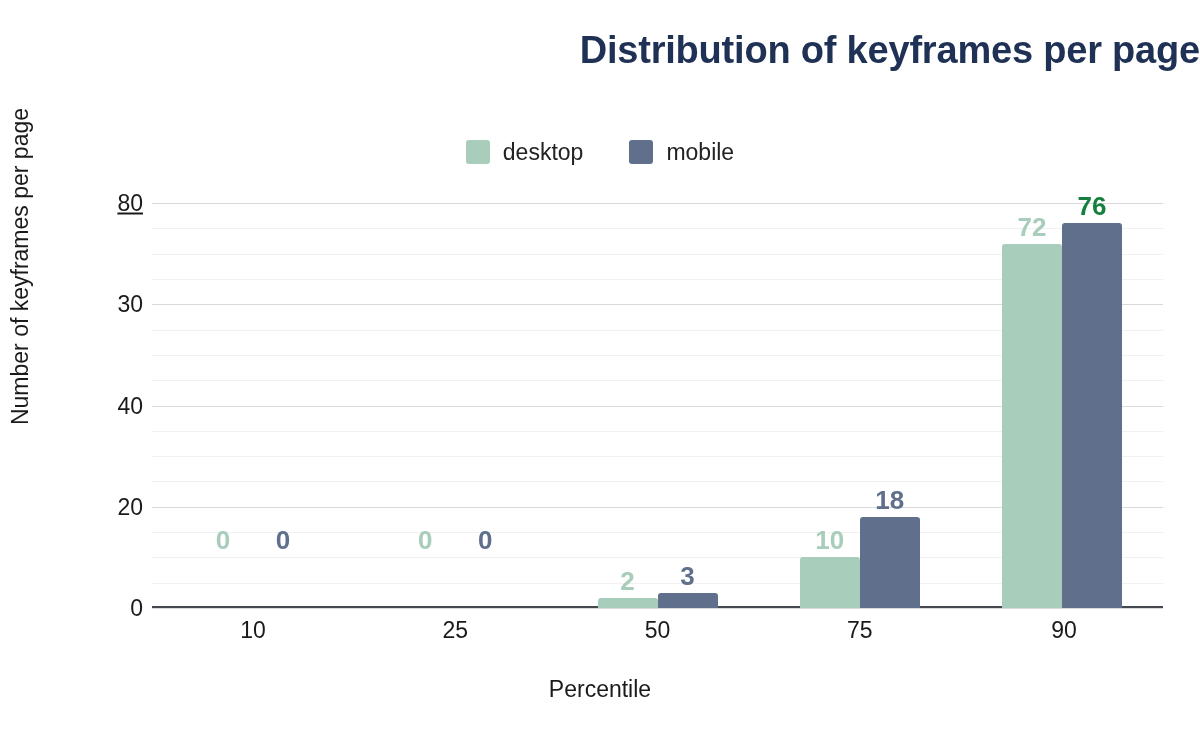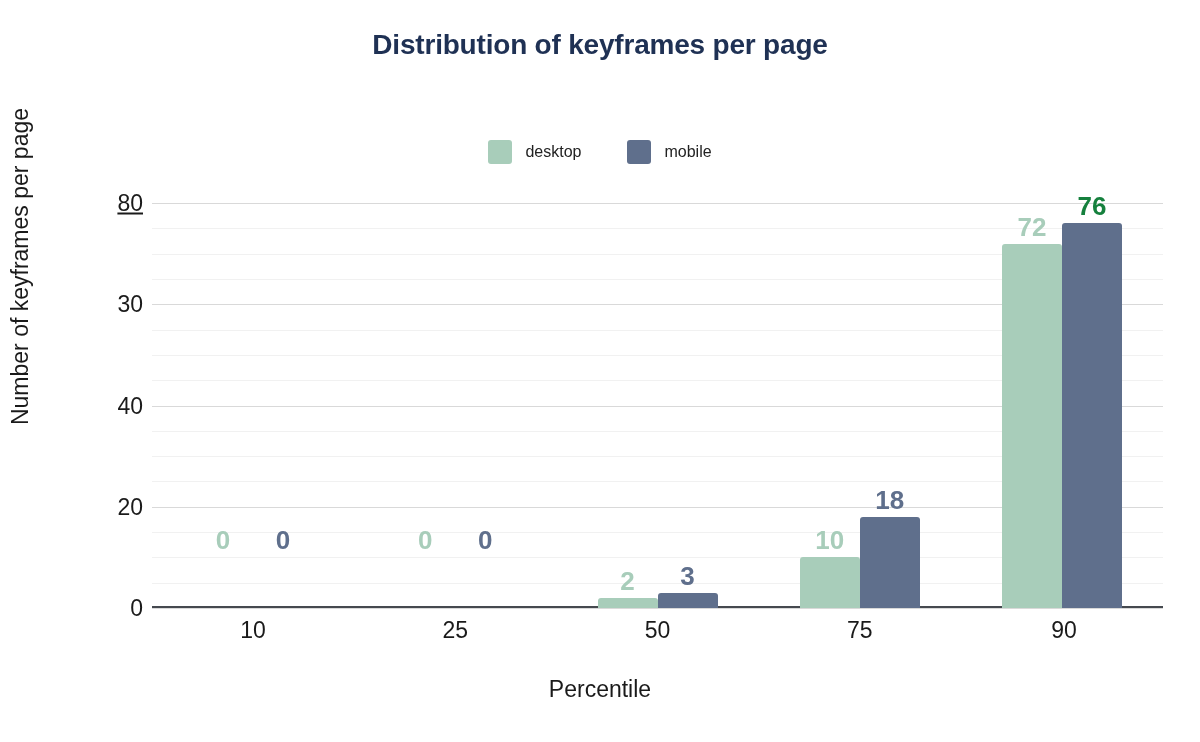--- a/index.html
+++ b/index.html
@@ -18,22 +18,22 @@
     background: #ffffff;
     overflow: hidden;
   }
 
   
   .chart-title {
     position: absolute;
     left: 0;
     top: 30px;
     width: 1200px;
-    text-align: center;
-    font-size: 28px;
+    text-align: right;
+    font-size: 38px;
     font-weight: bold;
     color: #1f3154;
     letter-spacing: -0.2px;
     line-height: 1.1;
   }
   .chart-subtitle {
     position: absolute;
     left: 0;
     top: 90px;
     width: 1200px;
@@ -60,21 +60,21 @@
     align-items: center;
     gap: 13px;
   }
   .legend-swatch {
     width: 24px;
     height: 24px;
     border-radius: 3px;
     display: block;
   }
   .legend-label {
-    font-size: 16px;
+    font-size: 23px;
     color: #222222;
     line-height: 1;
   }
 
   
   .plot {
     position: absolute;
     left: 152px;
     top: 203px;
     width: 1011px;

